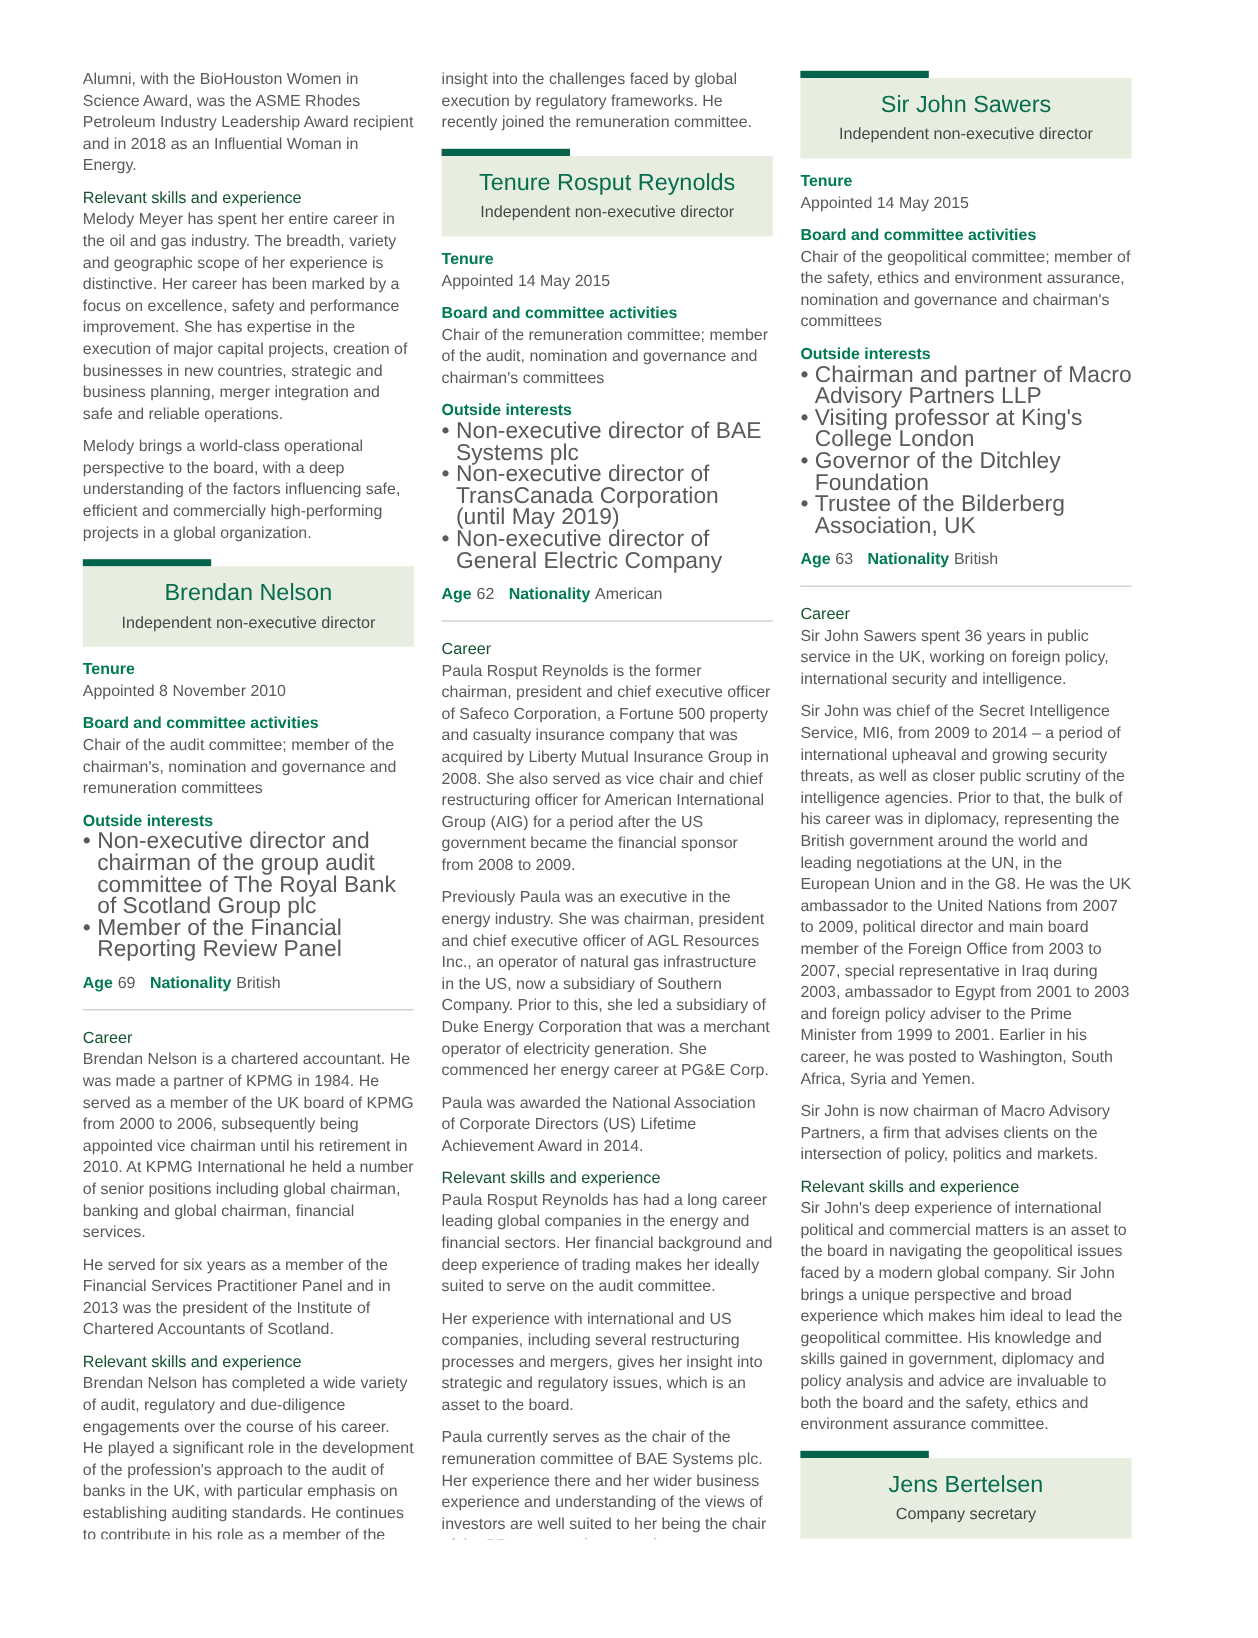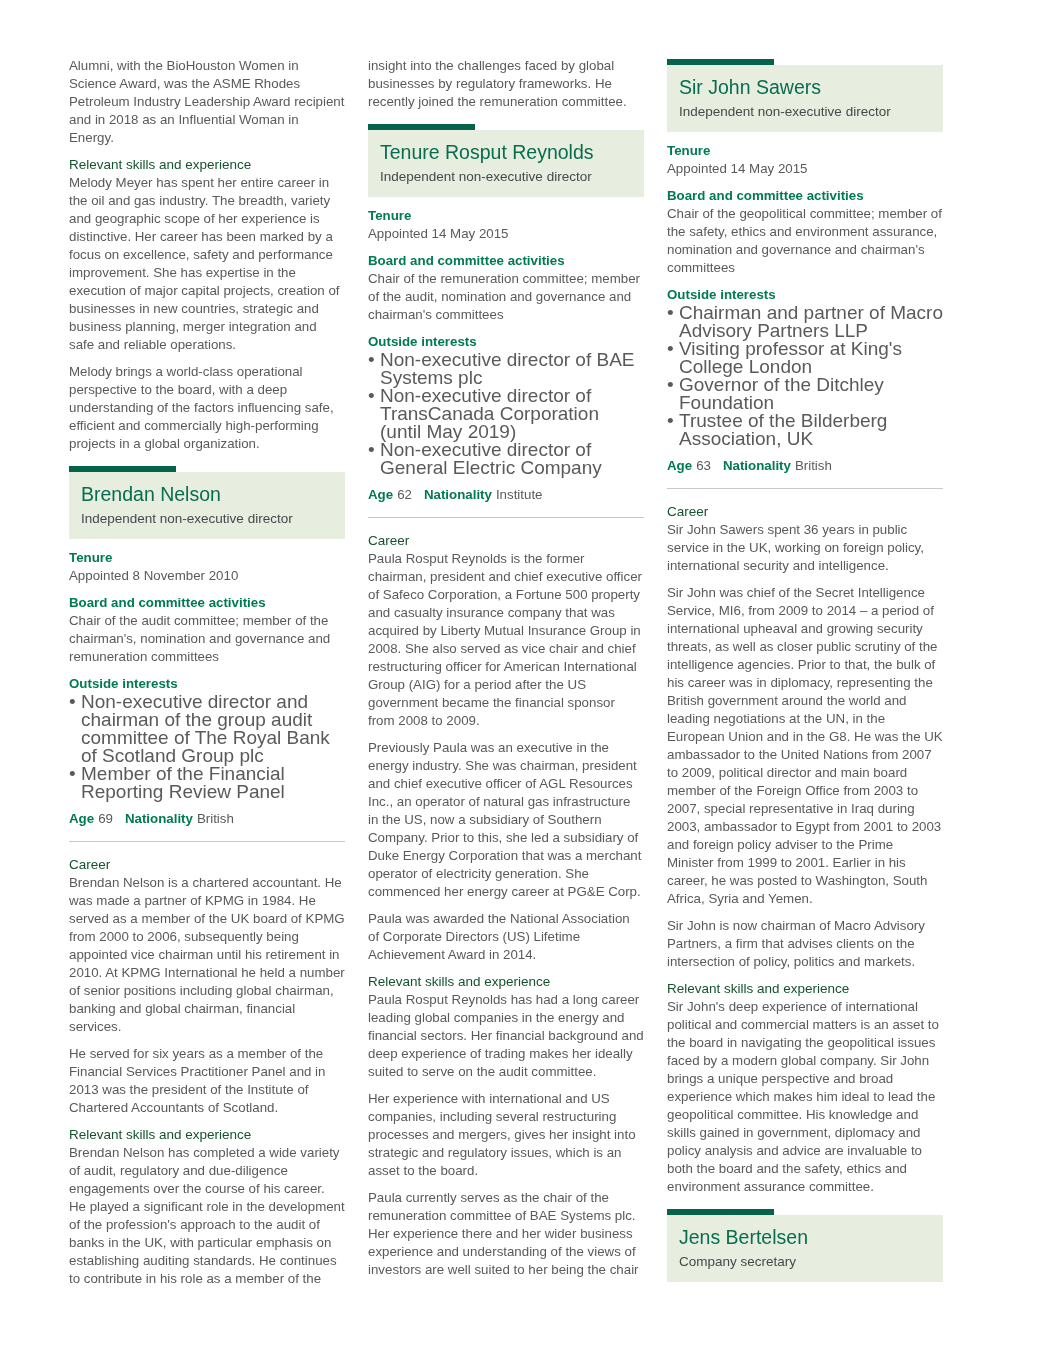--- a/index.html
+++ b/index.html
@@ -23,21 +23,21 @@
   }
   .line{font-size:13.3px;line-height:18px;color:#595a5c;}
   .subhead{
     margin:4px 0 0 0;
     font-size:13.3px;line-height:18px;font-weight:bold;color:#007a52;
   }
   .subhead-light{
     margin:4px 0 0 0;
     font-size:13.5px;line-height:18px;font-weight:normal;color:#14532d;
   }
-  .hbox-wrap{margin:13px 0 10px 0;}
+  .hbox-wrap{margin:13px 0 10px 0;text-align:center;}
   .col > .hbox-wrap:first-child{margin-top:2px;}
   .hbox-tab{width:107px;height:6px;background:#04634a;}
   .hbox{
     background:#e7eedf;
     padding:10px 12px 12px 12px;
   }
   .hbox-name{
     font-size:19.5px;line-height:24px;color:#076d4f;
     margin:0 0 4px 0;font-weight:normal;
   }
@@ -88,39 +88,39 @@
         <div class="meta"><span class="lbl">Age</span><span class="val">69</span><span class="gap"></span><span class="lbl">Nationality</span><span class="val">British</span></div>
         <div class="divider"></div>
         <h4 class="subhead-light">Career</h4>
         <p class="para">Brendan Nelson is a chartered accountant. He was made a partner of KPMG in 1984. He served as a member of the UK board of KPMG from 2000 to 2006, subsequently being appointed vice chairman until his retirement in 2010. At KPMG International he held a number of senior positions including global chairman, banking and global chairman, financial services.</p>
         <p class="para">He served for six years as a member of the Financial Services Practitioner Panel and in 2013 was the president of the Institute of Chartered Accountants of Scotland.</p>
         <h4 class="subhead-light">Relevant skills and experience</h4>
         <p class="para">Brendan Nelson has completed a wide variety of audit, regulatory and due-diligence engagements over the course of his career. He played a significant role in the development of the profession's approach to the audit of banks in the UK, with particular emphasis on establishing auditing standards. He continues to contribute in his role as a member of the Financial Reporting Review Panel.</p>
         <p class="para">This wide experience makes him ideally suited to chair the audit committee and to act as its financial expert. He brings related input from his role as the chair of the audit committee of a major bank. His specialism in the financial services industry allows him to contribute</p>
       </div>
       <div class="col">
-        <p class="para">insight into the challenges faced by global businesses by regulatory frameworks. He recently joined the remuneration committee.</p>
+        <p class="para">insight into the challenges faced by global execution by regulatory frameworks. He recently joined the remuneration committee.</p>
         <div class="hbox-wrap">
           <div class="hbox-tab"></div>
           <div class="hbox">
             <div class="hbox-name">Tenure Rosput Reynolds</div>
             <div class="hbox-role">Independent non-executive director</div>
           </div>
         </div>
         <h4 class="subhead">Tenure</h4>
         <p class="para">Appointed 14 May 2015</p>
         <h4 class="subhead">Board and committee activities</h4>
         <p class="para">Chair of the remuneration committee; member of the audit, nomination and governance and chairman's committees</p>
         <h4 class="subhead">Outside interests</h4>
         <ul class="bullets">
           <li>Non-executive director of BAE Systems plc</li>
           <li>Non-executive director of TransCanada Corporation (until May 2019)</li>
           <li>Non-executive director of General Electric Company</li>
         </ul>
-        <div class="meta"><span class="lbl">Age</span><span class="val">62</span><span class="gap"></span><span class="lbl">Nationality</span><span class="val">Institute</span></div>
+        <div class="meta"><span class="lbl">Age</span><span class="val">62</span><span class="gap"></span><span class="lbl">Nationality</span><span class="val">American</span></div>
         <div class="divider"></div>
         <h4 class="subhead-light">Career</h4>
         <p class="para">Paula Rosput Reynolds is the former chairman, president and chief executive officer of Safeco Corporation, a Fortune 500 property and casualty insurance company that was acquired by Liberty Mutual Insurance Group in 2008. She also served as vice chair and chief restructuring officer for American International Group (AIG) for a period after the US government became the financial sponsor from 2008 to 2009.</p>
         <p class="para">Previously Paula was an executive in the energy industry. She was chairman, president and chief executive officer of AGL Resources Inc., an operator of natural gas infrastructure in the US, now a subsidiary of Southern Company. Prior to this, she led a subsidiary of Duke Energy Corporation that was a merchant operator of electricity generation. She commenced her energy career at PG&amp;E Corp.</p>
         <p class="para">Paula was awarded the National Association of Corporate Directors (US) Lifetime Achievement Award in 2014.</p>
         <h4 class="subhead-light">Relevant skills and experience</h4>
         <p class="para">Paula Rosput Reynolds has had a long career leading global companies in the energy and financial sectors. Her financial background and deep experience of trading makes her ideally suited to serve on the audit committee.</p>
         <p class="para">Her experience with international and US companies, including several restructuring processes and mergers, gives her insight into strategic and regulatory issues, which is an asset to the board.</p>
         <p class="para">Paula currently serves as the chair of the remuneration committee of BAE Systems plc. Her experience there and her wider business experience and understanding of the views of investors are well suited to her being the chair of the BP remuneration committee.</p>
       </div>

